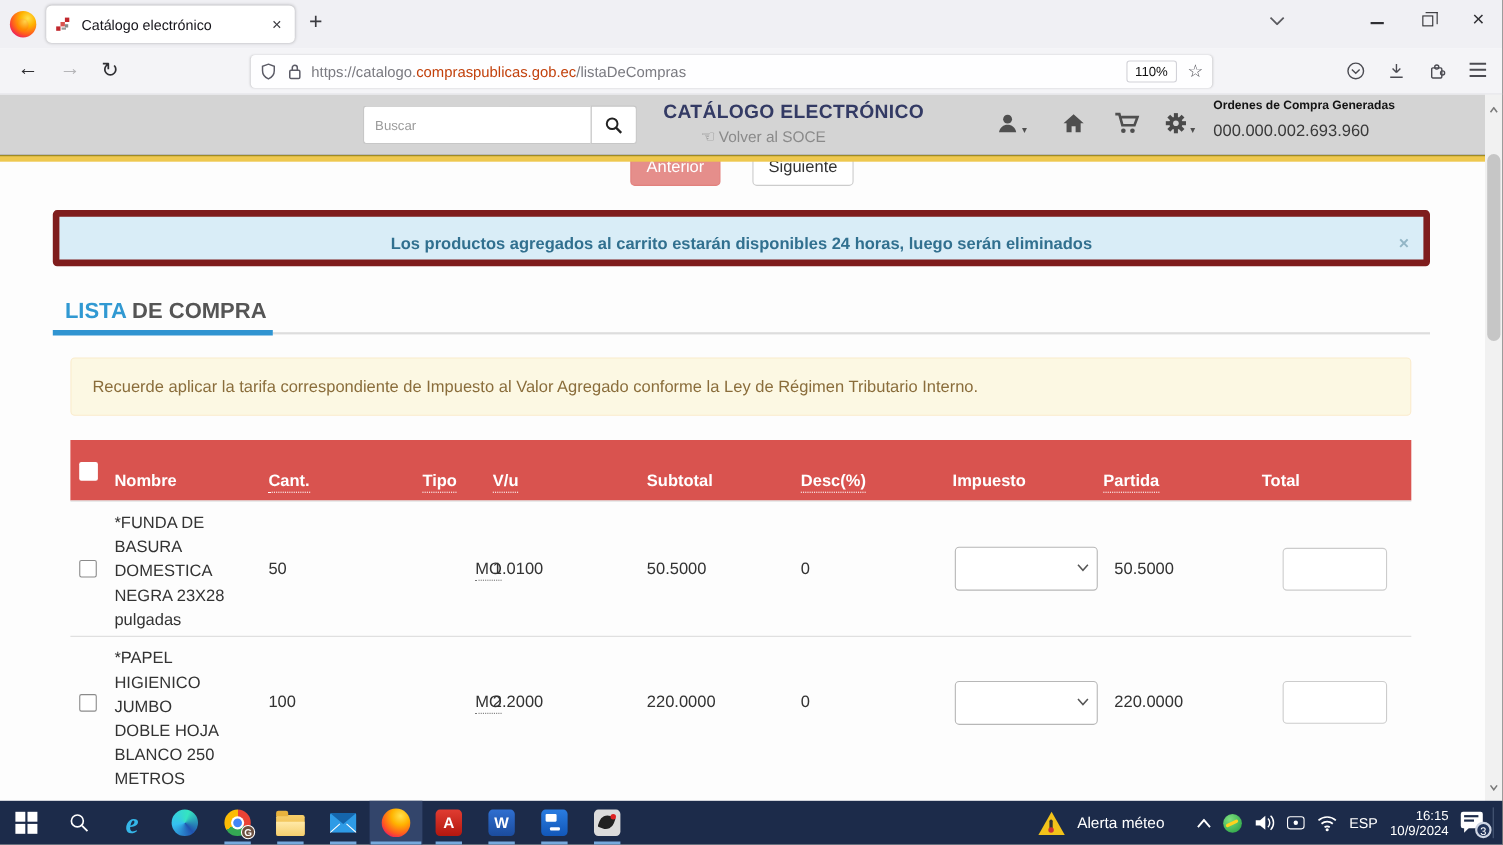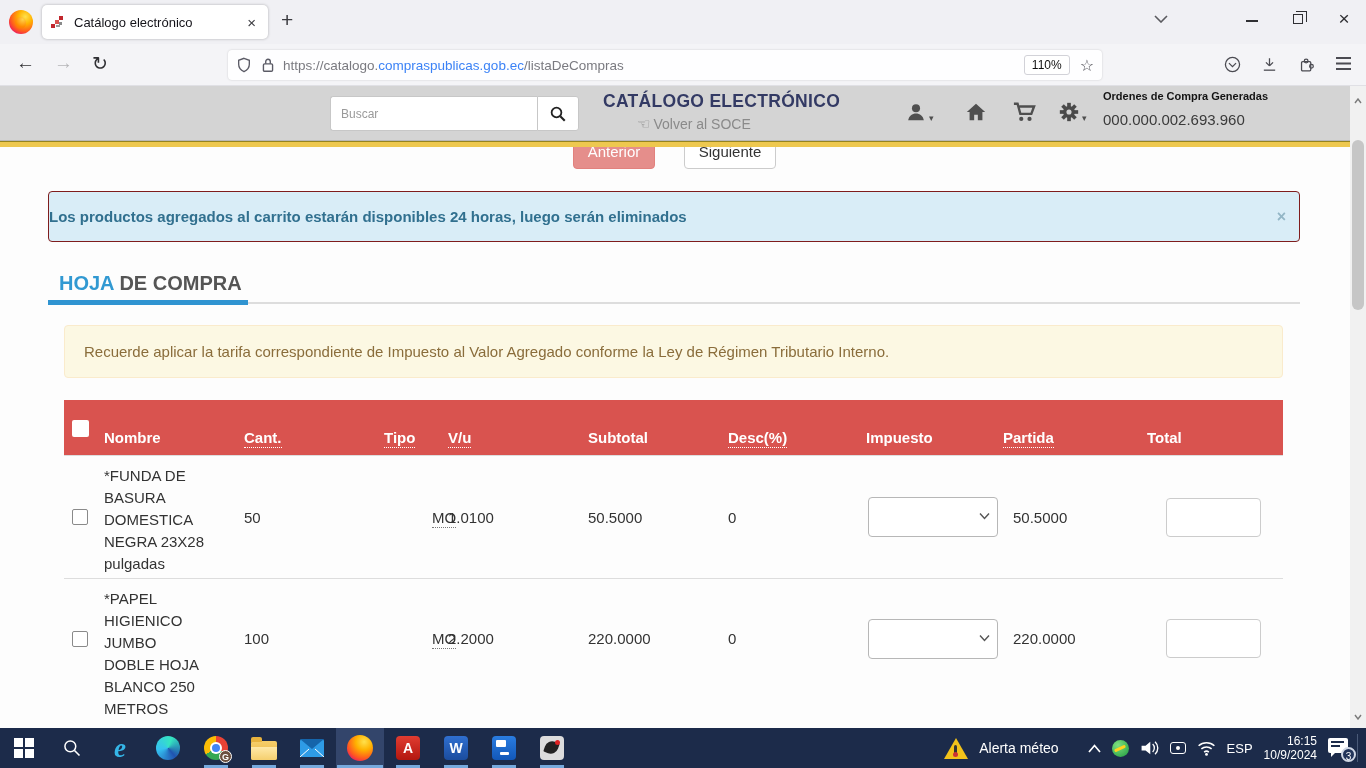--- a/index.html
+++ b/index.html
@@ -27,21 +27,21 @@
   .wc-restore .sq::before{content:"";position:absolute;left:2px;top:-4px;width:10px;height:10px;border:1.5px solid #2f2f33;border-left:none;border-bottom:none;}
   .wc-close{left:1330px;top:8px;font-size:19px;color:#2f2f33;}
 
   
   .navbar{position:absolute;top:44px;left:0;right:0;height:42px;background:#f4f4f7;border-bottom:1px solid #e0e0e5;z-index:40;}
   .nav-ico{position:absolute;top:8px;font-size:19px;color:#2f2f33;}
   .urlbar{position:absolute;left:228px;top:6px;width:874px;height:30px;background:#fefeff;border-radius:4px;
      box-shadow:0 0 2px rgba(0,0,0,.18);display:flex;align-items:center;padding:0 8px;}
   .url-text{font-size:13.5px;margin-left:8px;white-space:nowrap;flex:1;overflow:hidden;}
   .url-dim{color:#7a7a80;}
-  .url-strong{color:#3b82f6;}
+  .url-strong{color:#c2410c;}
   .zoom-badge{font-size:12px;color:#111;background:#fff;border:1px solid #d2d2d8;border-radius:3px;padding:2px 7px;margin-right:10px;}
   .star{font-size:16px;color:#4b4b52;}
   svg.lineicon{display:block;}
 
   
   .siteheader{position:absolute;top:86px;left:0;right:16px;height:55px;background:#d4d4d4;z-index:20;border-bottom:1px solid #b9b9b9;}
   .goldbar{position:absolute;top:141px;left:0;right:16px;height:6px;background:#eec84f;border-top:1px solid #96841f;z-index:21;}
   .search-input{position:absolute;left:330px;top:10px;width:207px;height:35px;border:1px solid #c7c7c7;border-right:none;
      border-radius:3px 0 0 3px;padding:0 10px;font-size:12px;color:#333;outline:none;background:#fff;font-family:inherit;}
   .search-input::placeholder{color:#9a9a9a;}
@@ -53,22 +53,22 @@
   .hdr-ico{position:absolute;top:15px;color:#4f4f4f;display:flex;align-items:flex-end;}
   .caret{font-size:9px;color:#4f4f4f;margin-left:2px;}
   .orders-label{position:absolute;left:1103px;top:4px;font-size:11px;font-weight:bold;color:#141414;}
   .orders-number{position:absolute;left:1103px;top:25px;font-size:15px;color:#3a3a3a;}
 
   
   .content{position:absolute;top:147px;left:0;right:16px;bottom:40px;background:#fdfdfd;padding-left:44px;}
   .btn{position:absolute;height:35px;border-radius:4px;font-size:15px;text-align:center;line-height:33px;z-index:1;}
   .btn-prev{left:573px;top:-13px;width:82px;background:#d9534f;border:1px solid #d43f3a;color:#fff;opacity:.65;}
   .btn-next{left:684px;top:-13px;width:92px;background:#fff;border:1px solid #ccc;color:#333;}
-  .alert-info{position:absolute;left:48px;top:44px;width:1252px;height:51px;background:#d9edf7;border:1px solid #7f1d1d;
-     border-radius:4px;color:#31708f;font-weight:bold;font-size:15px;line-height:49px;}
+  .alert-info{position:absolute;left:48px;top:44px;width:1252px;height:51px;background:#d9edf7;border:6px solid #7f1d1d;
+     border-radius:4px;color:#31708f;font-weight:bold;font-size:15px;text-align:center;line-height:49px;}
   .alert-close{position:absolute;right:13px;top:0;font-weight:bold;color:#93b6c6;font-size:16px;line-height:49px;}
   .page-title{position:absolute;left:59px;top:125px;font-size:20px;font-weight:bold;}
   .pt-blue{color:#3199d2;}
   .pt-gray{color:#555;}
   .rule-gray{position:absolute;left:248px;top:155px;width:1052px;height:2px;background:#ddd;}
   .rule-blue{position:absolute;left:48px;top:153px;width:200px;height:5px;background:#3094d1;}
   .notice{position:absolute;left:64px;top:178px;width:1219px;height:53px;background:#fcf8e3;border:1px solid #faebcc;
      border-radius:4px;color:#8a6d3b;font-size:15px;line-height:51px;padding-left:19px;}
 
   
@@ -223,21 +223,21 @@
 
   <div class="content">
     <div class="btn btn-prev">Anterior</div>
     <div class="btn btn-next">Siguiente</div>
 
     <div class="alert-info">
       <span>Los productos agregados al carrito estarán disponibles 24 horas, luego serán eliminados</span>
       <span class="alert-close">×</span>
     </div>
 
-    <div class="page-title"><span class="pt-blue">HOJA</span><span class="pt-gray"> DE COMPRA</span></div>
+    <div class="page-title"><span class="pt-blue">LISTA</span><span class="pt-gray"> DE COMPRA</span></div>
     <div class="rule-gray"></div>
     <div class="rule-blue"></div>
 
     <div class="notice">Recuerde aplicar la tarifa correspondiente de Impuesto al Valor Agregado conforme la Ley de Régimen Tributario Interno.</div>
 
     <div class="tbl">
       <div class="thead">
         <div class="c-chk">
             <div class="hd-chk"></div>
           </div>

